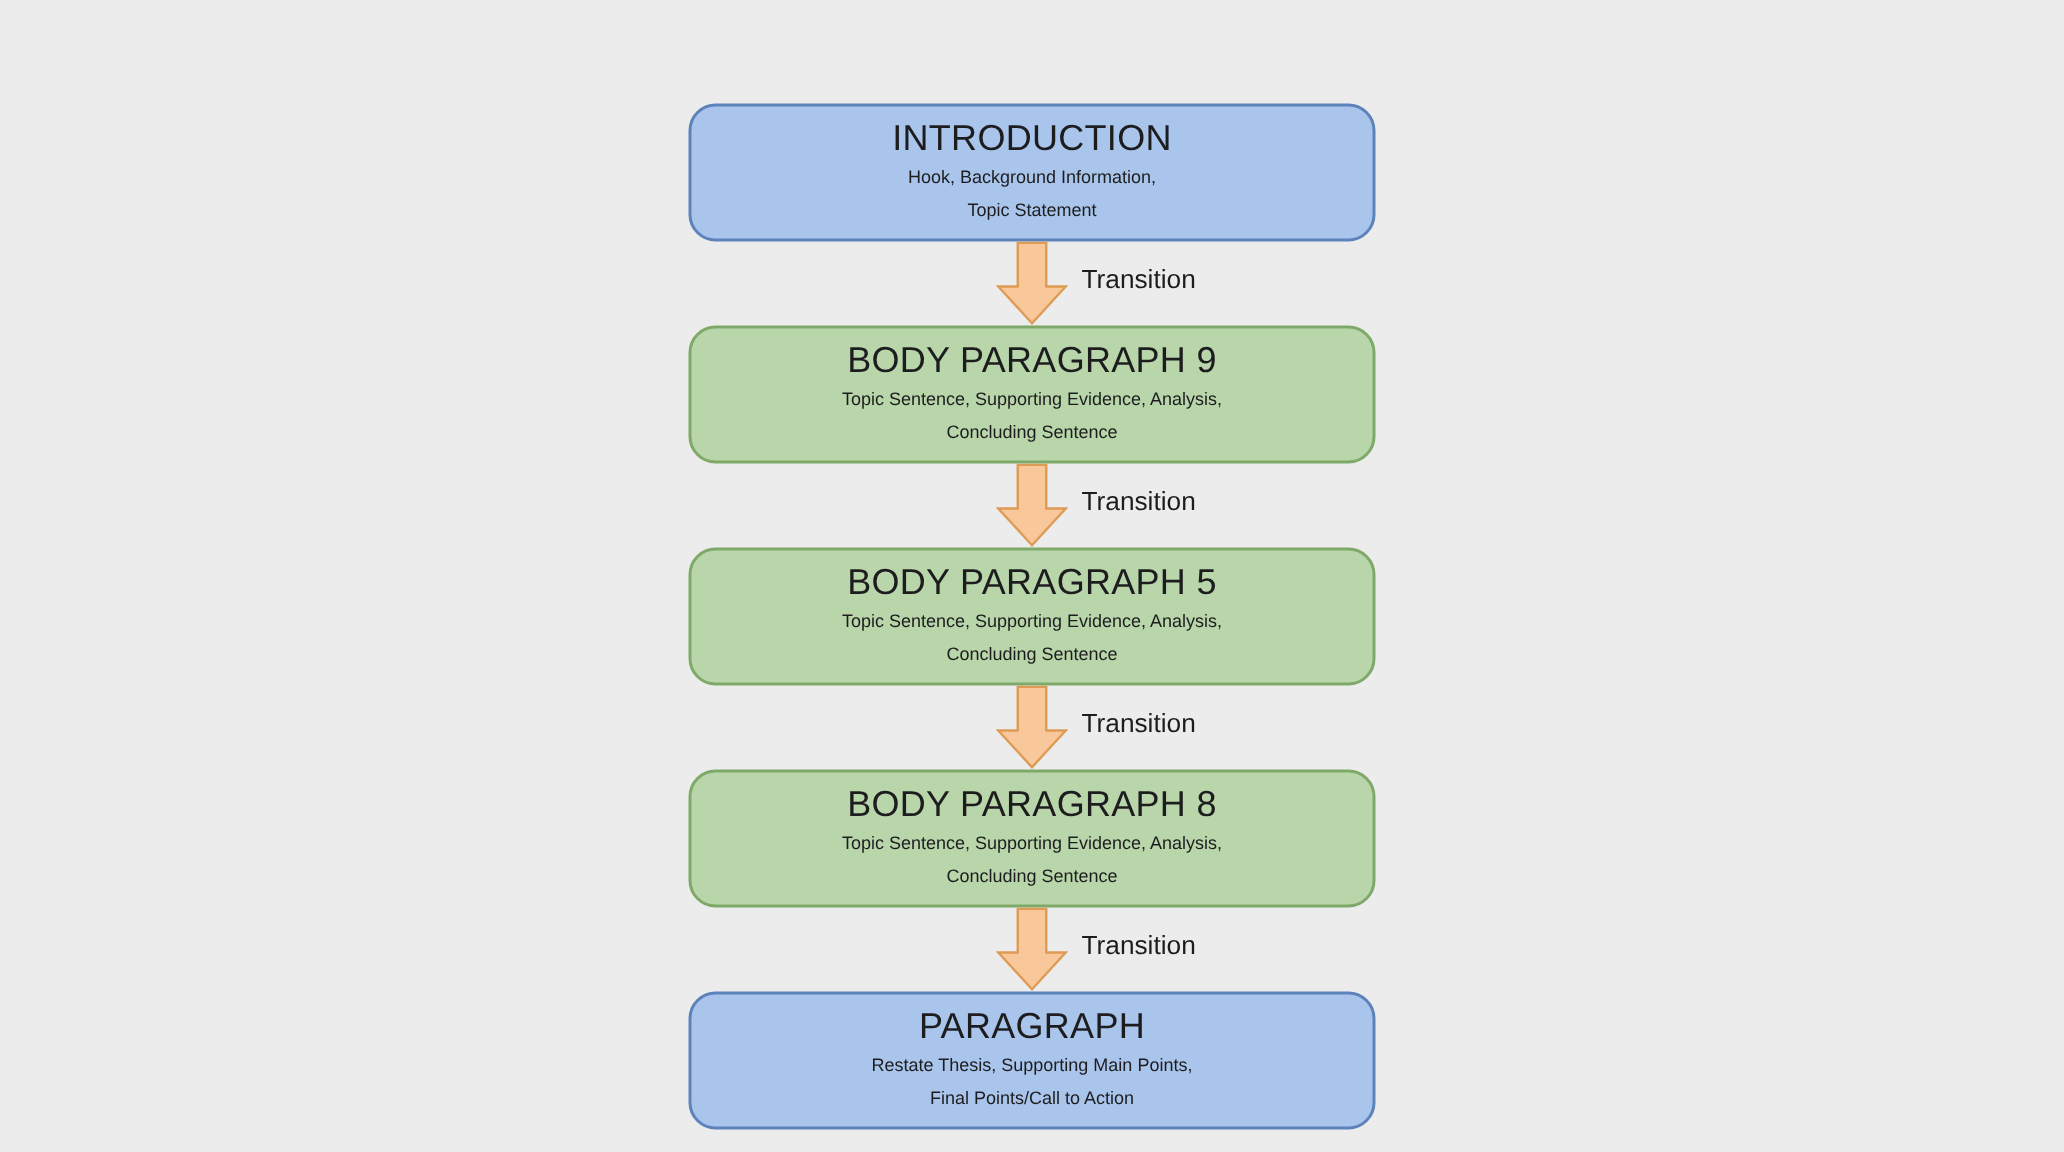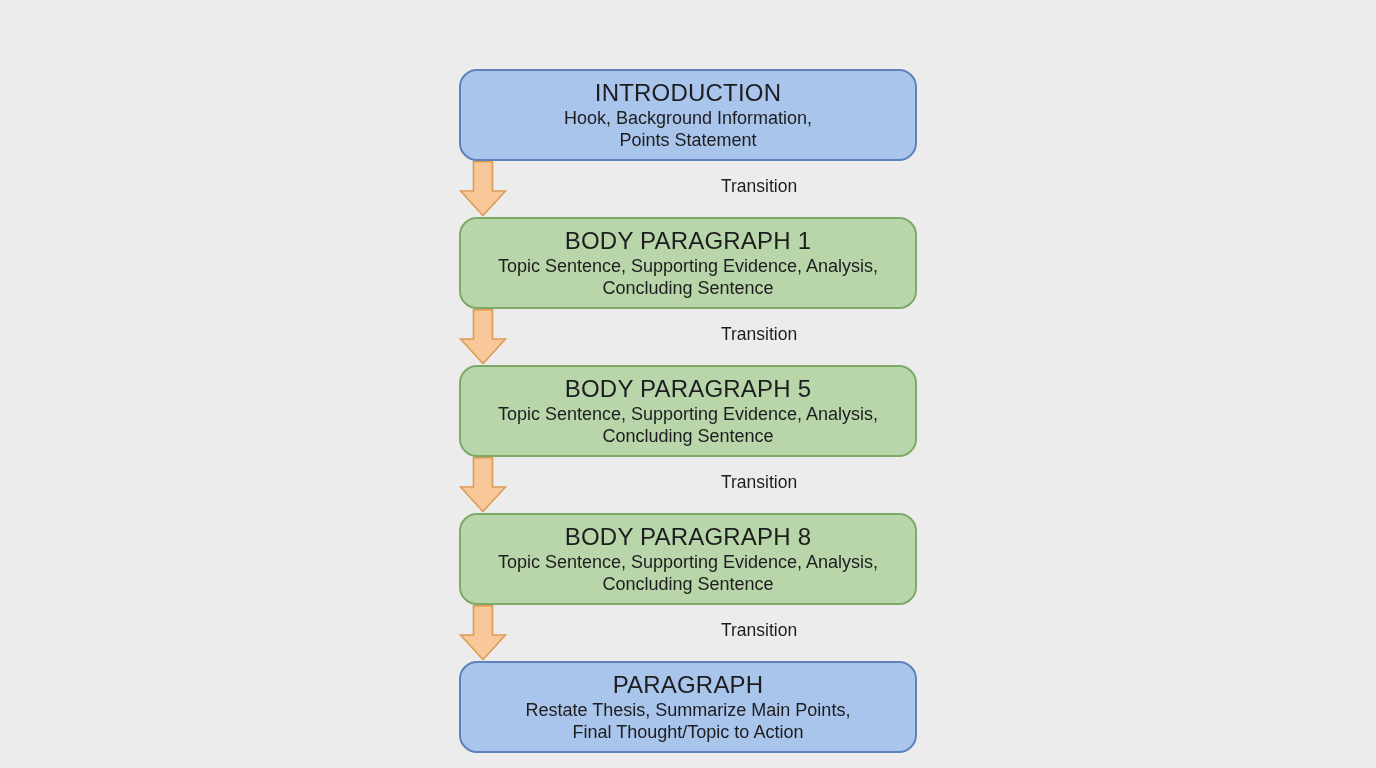--- a/index.html
+++ b/index.html
@@ -48,30 +48,30 @@
   .node.green {
     background: var(--green-fill);
     border: 2px solid var(--green-border);
   }
   .node-title {
     font-size: 24px;
     line-height: 28px;
     letter-spacing: 0.2px;
   }
   .node-subtitle {
-    font-size: 18px;
+    font-size: 12px;
     line-height: 22px;
   }
   .connector {
     position: relative;
     width: 458px;
     height: 56px;
     flex-shrink: 0;
     display: flex;
-    justify-content: flex-start;
+    justify-content: center;
   }
   .connector svg {
     display: block;
     height: 56px;
     width: 48px;
   }
   .connector-label {
     position: absolute;
     left: calc(50% + 33px);
     top: 14px;
@@ -87,32 +87,32 @@
   }
 </style>
 </head>
 <body>
 
 <div class="canvas">
 
   <div class="node blue">
     <div class="node-title">INTRODUCTION</div>
     <div class="node-subtitle">Hook, Background Information,</div>
-    <div class="node-subtitle">Points Statement</div>
+    <div class="node-subtitle">Topic Statement</div>
   </div>
 
   <div class="connector">
     <svg viewBox="0 0 48 56" aria-hidden="true">
       <path class="arrow-shape" d="M14.5 0.8 L33.5 0.8 L33.5 30 L46.5 30 L24 54.5 L1.5 30 L14.5 30 Z"></path>
     </svg>
     <span class="connector-label">Transition</span>
   </div>
 
   <div class="node green">
-    <div class="node-title">BODY PARAGRAPH 1</div>
+    <div class="node-title">BODY PARAGRAPH 9</div>
     <div class="node-subtitle">Topic Sentence, Supporting Evidence, Analysis,</div>
     <div class="node-subtitle">Concluding Sentence</div>
   </div>
 
   <div class="connector">
     <svg viewBox="0 0 48 56" aria-hidden="true">
       <path class="arrow-shape" d="M14.5 0.8 L33.5 0.8 L33.5 30 L46.5 30 L24 54.5 L1.5 30 L14.5 30 Z"></path>
     </svg>
     <span class="connector-label">Transition</span>
   </div>
@@ -138,17 +138,17 @@
 
   <div class="connector">
     <svg viewBox="0 0 48 56" aria-hidden="true">
       <path class="arrow-shape" d="M14.5 0.8 L33.5 0.8 L33.5 30 L46.5 30 L24 54.5 L1.5 30 L14.5 30 Z"></path>
     </svg>
     <span class="connector-label">Transition</span>
   </div>
 
   <div class="node blue">
     <div class="node-title">PARAGRAPH</div>
-    <div class="node-subtitle">Restate Thesis, Summarize Main Points,</div>
-    <div class="node-subtitle">Final Thought/Topic to Action</div>
+    <div class="node-subtitle">Restate Thesis, Supporting Main Points,</div>
+    <div class="node-subtitle">Final Points/Call to Action</div>
   </div>
 
 </div>
 
 </body></html>

